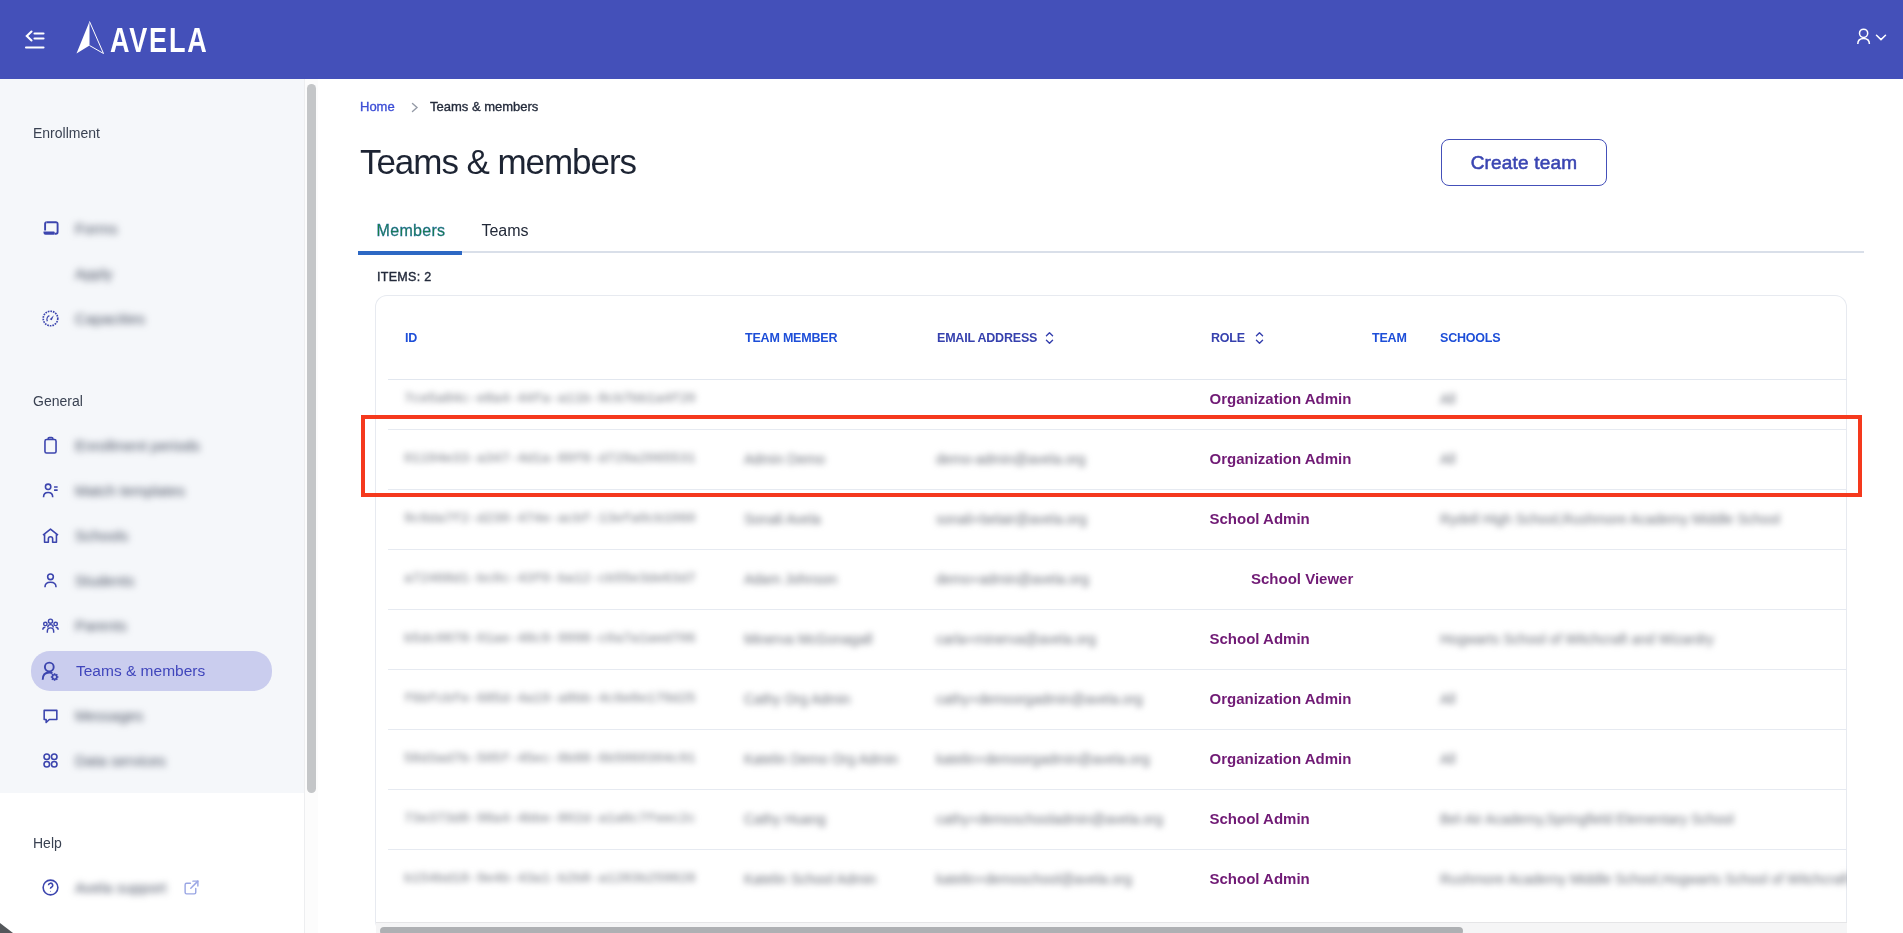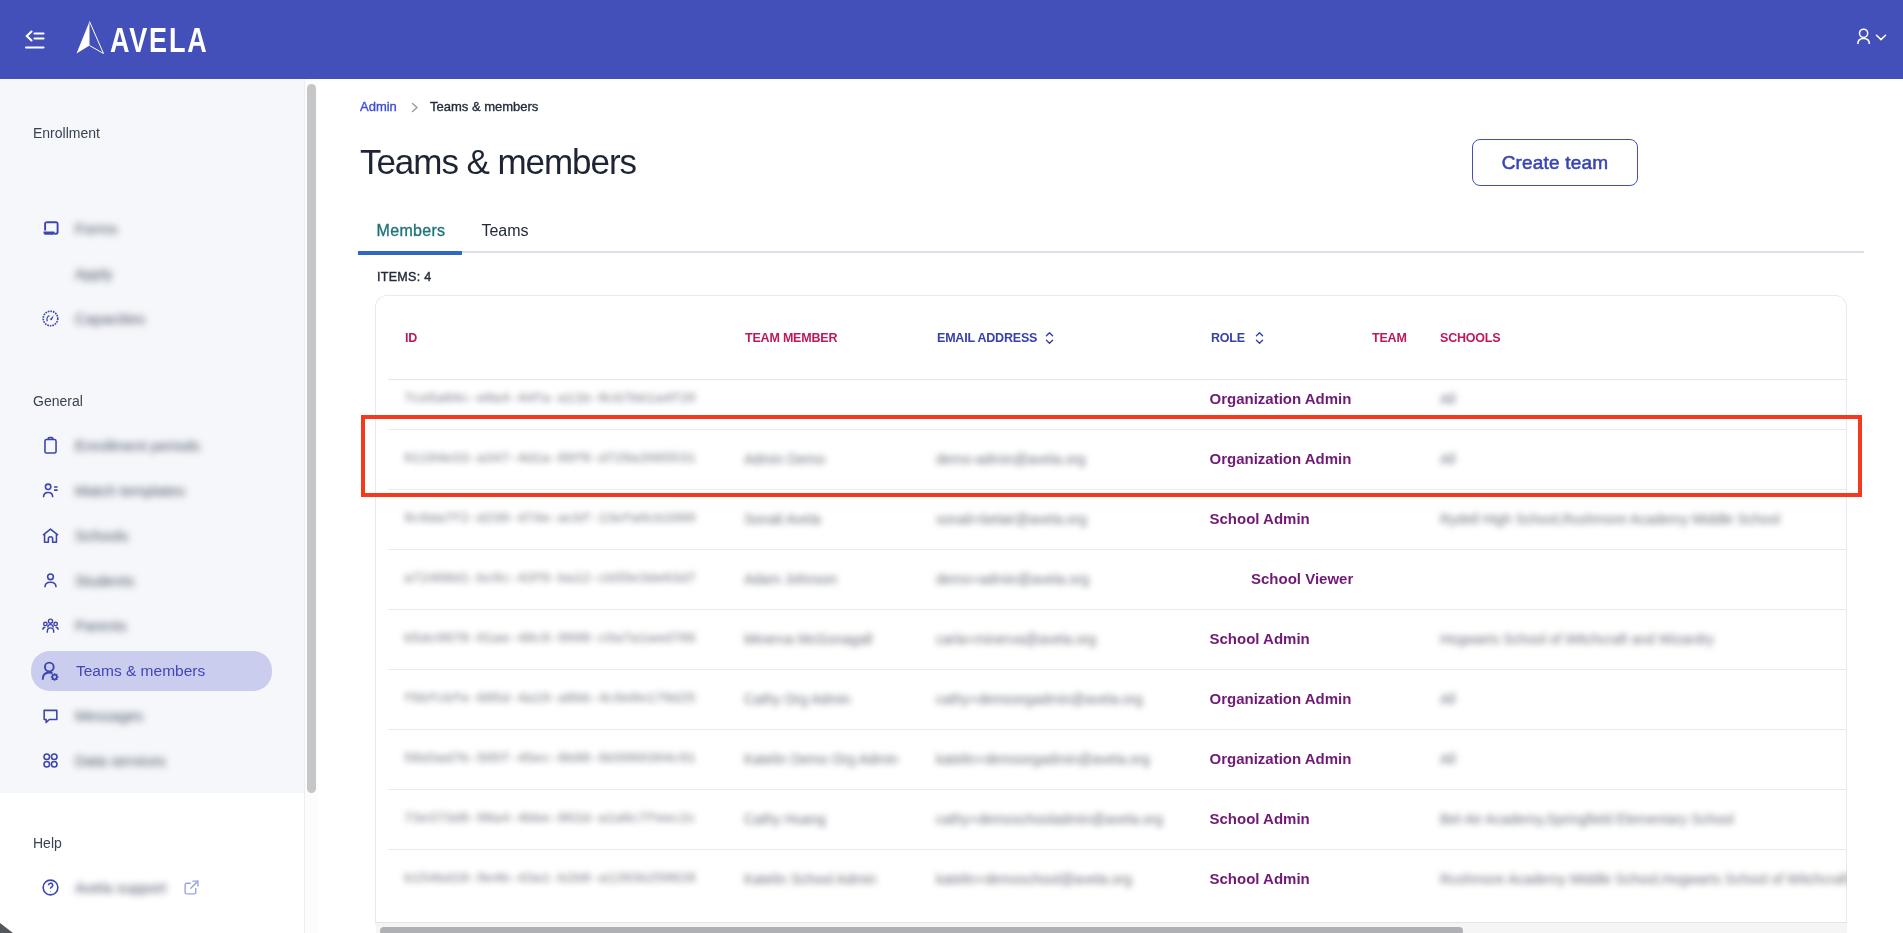--- a/index.html
+++ b/index.html
@@ -27,35 +27,35 @@
   .vthumb { position:absolute; left:307px; top:84px; width:9px; height:709px; background:#C4C6C8; border-radius:5px; }
 
   
   .main { position:absolute; left:318px; top:79px; width:1585px; height:854px; background:#fff; }
 
   .crumb { position:absolute; top:20px; font-size:13px; font-weight:400; letter-spacing:0; -webkit-text-stroke:0.35px currentColor; }
   .title { position:absolute; left:42px; top:63px; font-size:35px; font-weight:400; color:#1D2433; letter-spacing:-1.05px; }
 
   .btn { position:absolute; top:60px; height:47px; border-radius:8px; font-size:19px; font-weight:400; -webkit-text-stroke:0.55px currentColor;
     display:flex; align-items:center; justify-content:center; letter-spacing:0.2px; }
-  .btn-outline { left:1123px; width:166px; background:#fff; border:1px solid #4450B9; color:#3A45B2;margin-left:31px; }
+  .btn-outline { left:1123px; width:166px; background:#fff; border:1px solid #4450B9; color:#3A45B2; }
   .btn-fill { left:1299px; width:244px; background:#4450B9; color:#fff; }
 
   .tab1 { position:absolute; left:42px; top:143px; width:102px; text-align:center; font-size:16px; font-weight:400; color:#15803d; letter-spacing:0.3px; -webkit-text-stroke:0.35px #2D68C4; }
   .tab2 { position:absolute; left:145px; top:143px; width:84px; text-align:center; font-size:16px; color:#222938; }
   .tab-underline { position:absolute; left:40px; top:172px; width:104px; height:3.5px; background:#2D68C4; }
   .tab-divider { position:absolute; left:41px; top:172px; width:1505px; height:1.8px; background:#D9DFE9; }
 
   .items-label { position:absolute; left:59px; top:191px; font-size:12.5px; font-weight:400; color:#242B3C; letter-spacing:0.3px; -webkit-text-stroke:0.4px #242B3C; }
 
   .card { position:absolute; left:57px; top:216px; width:1472px; height:638px; background:#fff;
     border-radius:12px; box-shadow: inset 0 0 0 1px #E7EAF0; overflow:hidden; }
 
   
-  .th { position:absolute; font-size:12.5px; font-weight:700; color:#be185d; letter-spacing:-0.2px; top:36px; }
+  .th { position:absolute; font-size:12.5px; font-weight:700; color:#1d4ed8; letter-spacing:-0.2px; top:36px; }
   .th-blue { color:#3641AE; }
   .hdr-div { position:absolute; left:13px; top:83.5px; width:1459px; height:1px; background:#E2E7EF; }
   .row-div { position:absolute; left:13px; width:1459px; height:1px; background:#E6EAF1; }
   .cell { position:absolute; font-size:14px; color:#6E727C; filter:blur(3.3px); white-space:nowrap; }
   .cell-id { font-family:"Liberation Mono",monospace; font-size:13.5px; }
   .cell-role { position:absolute; font-size:15px; color:#701a75;font-weight:bold; }
 
   .redbox { position:absolute; left:361px; top:415px; width:1501px; height:82px; border:4px solid #F5391D; }
 
   
@@ -200,36 +200,36 @@
       <path d="M14 3 h7 v7"></path>
       <path d="M21 3 L11 13"></path>
     </svg>
   </div>
 </div>
 
 <div class="vtrack"></div>
 <div class="vthumb"></div>
 
 <div class="main">
-  <div class="crumb" style="left:42px; color:#3D4ED6;">Admin</div>
+  <div class="crumb" style="left:42px; color:#3D4ED6;">Home</div>
   <svg class="abs" style="left:93px; top:23px;" width="8" height="11" viewBox="0 0 8 11" fill="none" stroke="#959BA7" stroke-width="1.4" stroke-linecap="round">
     <path d="M1.5 1.5 L6 5.5 L1.5 9.5"></path>
   </svg>
   <div class="crumb" style="left:112px; color:#252C3C;">Teams &amp; members</div>
 
   <div class="title">Teams &amp; members</div>
 
   <div class="btn btn-outline">Create team</div>
 
   <div class="tab1">Members</div>
   <div class="tab2">Teams</div>
   <div class="tab-divider"></div>
   <div class="tab-underline"></div>
 
-  <div class="items-label">ITEMS: 4</div>
+  <div class="items-label">ITEMS: 2</div>
 
   <div class="card">
     <div class="th" style="left:30px;">ID</div>
     <div class="th" style="left:370px;">TEAM MEMBER</div>
     <div class="th th-blue" style="left:562px;">EMAIL ADDRESS</div>
     <svg class="abs" style="left:670px; top:36px;" width="9" height="14" viewBox="0 0 10 16" fill="none" stroke="#3641AE" stroke-width="1.6" stroke-linecap="round" stroke-linejoin="round">
       <path d="M1.5 5.5 L5 2 L8.5 5.5"></path>
       <path d="M1.5 10.5 L5 14 L8.5 10.5"></path>
     </svg>
     <div class="th th-blue" style="left:836px;">ROLE</div>

